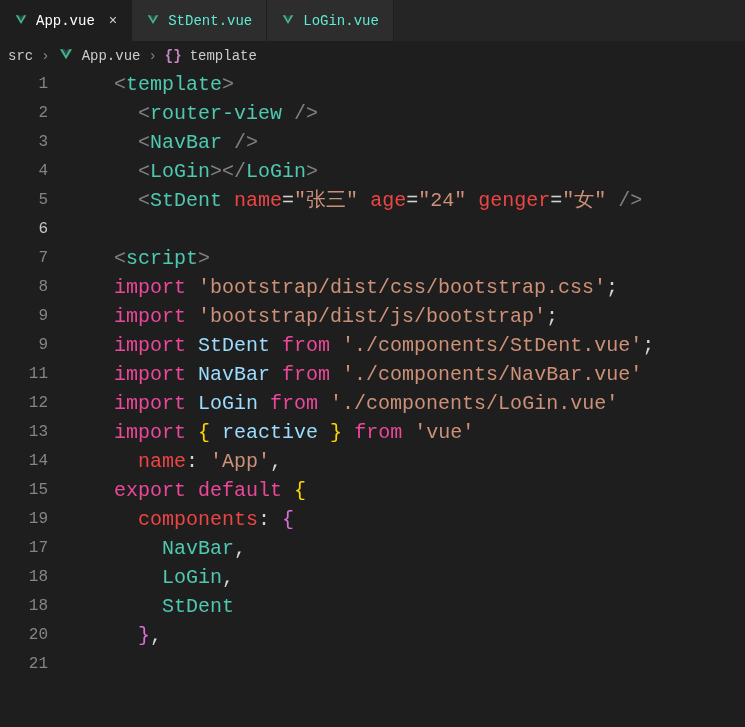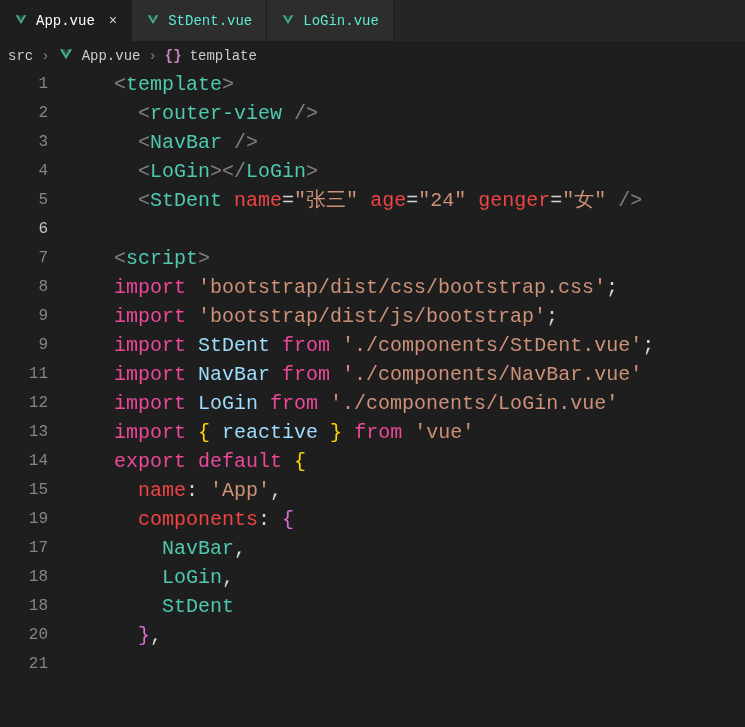--- a/index.html
+++ b/index.html
@@ -169,21 +169,21 @@
     <div class="code-line">  <span class="bracket">&lt;</span><span class="tag">LoGin</span><span class="bracket">&gt;&lt;/</span><span class="tag">LoGin</span><span class="bracket">&gt;</span></div>
     <div class="code-line">  <span class="bracket">&lt;</span><span class="tag">StDent</span> <span class="attr">name</span><span class="plain">=</span><span class="string">"张三"</span> <span class="attr">age</span><span class="plain">=</span><span class="string">"24"</span> <span class="attr">genger</span><span class="plain">=</span><span class="string">"女"</span> <span class="bracket">/&gt;</span></div>
     <div class="code-line"></div>
     <div class="code-line"><span class="bracket">&lt;</span><span class="tag">script</span><span class="bracket">&gt;</span></div>
     <div class="code-line"><span class="keyword">import</span> <span class="string">'bootstrap/dist/css/bootstrap.css'</span><span class="plain">;</span></div>
     <div class="code-line"><span class="keyword">import</span> <span class="string">'bootstrap/dist/js/bootstrap'</span><span class="plain">;</span></div>
     <div class="code-line"><span class="keyword">import</span> <span class="ident">StDent</span> <span class="keyword">from</span> <span class="string">'./components/StDent.vue'</span><span class="plain">;</span></div>
     <div class="code-line"><span class="keyword">import</span> <span class="ident">NavBar</span> <span class="keyword">from</span> <span class="string">'./components/NavBar.vue'</span></div>
     <div class="code-line"><span class="keyword">import</span> <span class="ident">LoGin</span> <span class="keyword">from</span> <span class="string">'./components/LoGin.vue'</span></div>
     <div class="code-line"><span class="keyword">import</span> <span class="brace1">{</span> <span class="ident">reactive</span> <span class="brace1">}</span> <span class="keyword">from</span> <span class="string">'vue'</span></div>
+    <div class="code-line">  <span class="attr">name</span><span class="plain">:</span> <span class="string">'App'</span><span class="plain">,</span></div>
     <div class="code-line"><span class="keyword">export</span> <span class="keyword">default</span> <span class="brace1">{</span></div>
-    <div class="code-line">  <span class="attr">name</span><span class="plain">:</span> <span class="string">'App'</span><span class="plain">,</span></div>
     <div class="code-line">  <span class="attr">components</span><span class="plain">:</span> <span class="brace2">{</span></div>
     <div class="code-line">    <span class="comp">NavBar</span><span class="plain">,</span></div>
     <div class="code-line">    <span class="comp">LoGin</span><span class="plain">,</span></div>
     <div class="code-line">    <span class="comp">StDent</span></div>
     <div class="code-line">  <span class="brace2">}</span><span class="plain">,</span></div>
   </div>
 </div>
 
 </body></html>

